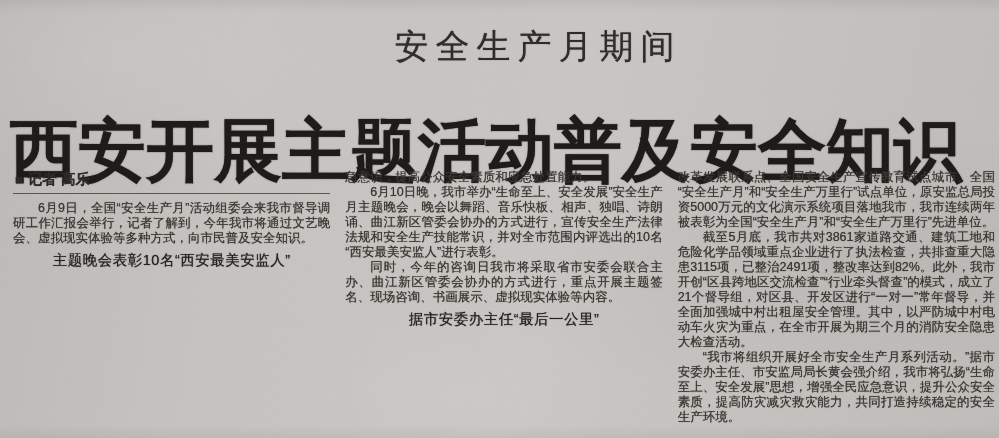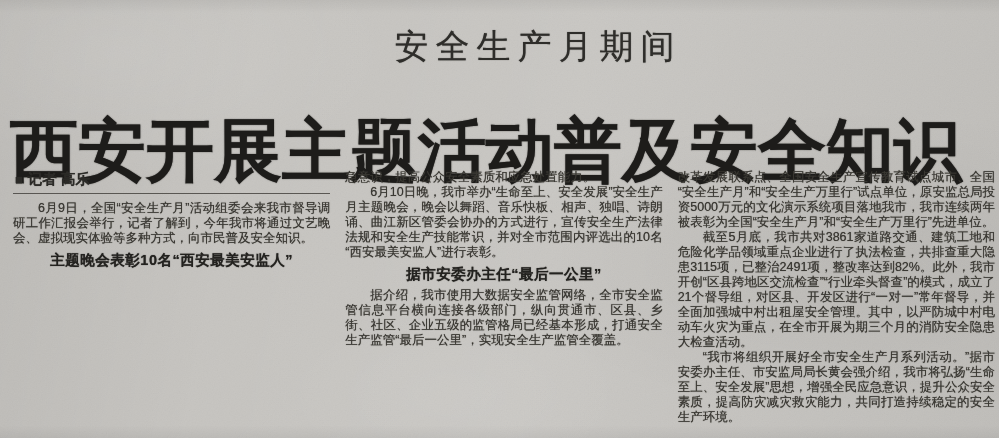--- a/index.html
+++ b/index.html
@@ -57,21 +57,21 @@
     font-size:13px;line-height:13px;color:#2b2a27;
   }
   .byline-rule{
     height:0;border-top:1.6px solid rgba(70,68,63,.85);
     margin:0 0 7px 0;
   }
   .p{margin:0;text-indent:2em;}
   .p.cont{text-indent:0;}
   .subhead{
     margin:7px 0 6px 0;
-    text-align:center;font-weight:bold;
+    text-align:center;font-weight:normal;
     font-size:14.5px;letter-spacing:.5px;
     color:#23221f;
     text-shadow:0 0 1px rgba(35,34,31,.8);
     text-indent:0;
   }
 </style>
 </head>
 <body>
 
 <div class="page">
@@ -99,22 +99,22 @@
         <span>记者 高乐</span>
       </div>
       <div class="byline-rule"></div>
       <p class="p">6月9日，全国“安全生产月”活动组委会来我市督导调研工作汇报会举行，记者了解到，今年我市将通过文艺晚会、虚拟现实体验等多种方式，向市民普及安全知识。</p>
       <p class="subhead">主题晚会表彰10名“西安最美安监人”</p>
     </div>
 
     <div class="col">
       <p class="p cont">急意识，提高公众安全素质和应急处置能力。</p>
       <p class="p">6月10日晚，我市举办“生命至上、安全发展”安全生产月主题晚会，晚会以舞蹈、音乐快板、相声、独唱、诗朗诵、曲江新区管委会协办的方式进行，宣传安全生产法律法规和安全生产技能常识，并对全市范围内评选出的10名“西安最美安监人”进行表彰。</p>
+      <p class="p">同时，今年的咨询日我市将采取省市安委会联合主办、曲江新区管委会协办的方式进行，重点开展主题签名、现场咨询、书画展示、虚拟现实体验等内容。</p>
       <p class="subhead">据市安委办主任“最后一公里”</p>
-      <p class="p">据介绍，我市使用大数据安全监管网络，全市安全监管信息平台横向连接各级部门，纵向贯通市、区县、乡街、社区、企业五级的监管格局已经基本形成，打通安全生产监管“最后一公里”，实现安全生产监管全覆盖。</p>
     </div>
 
     <div class="col">
       <p class="p cont">改革发展联系点、全国安全生产宣传教育试点城市、全国“安全生产月”和“安全生产万里行”试点单位，原安监总局投资5000万元的文化演示系统项目落地我市，我市连续两年被表彰为全国“安全生产月”和“安全生产万里行”先进单位。</p>
       <p class="p">截至5月底，我市共对3861家道路交通、建筑工地和危险化学品领域重点企业进行了执法检查，共排查重大隐患3115项，已整治2491项，整改率达到82%。此外，我市开创“区县跨地区交流检查”“行业牵头督查”的模式，成立了21个督导组，对区县、开发区进行“一对一”常年督导，并全面加强城中村出租屋安全管理。其中，以严防城中村电动车火灾为重点，在全市开展为期三个月的消防安全隐患大检查活动。</p>
       <p class="p">“我市将组织开展好全市安全生产月系列活动。”据市安委办主任、市安监局局长黄会强介绍，我市将弘扬“生命至上、安全发展”思想，增强全民应急意识，提升公众安全素质，提高防灾减灾救灾能力，共同打造持续稳定的安全生产环境。</p>
     </div>
 
   </div>
 </div>

